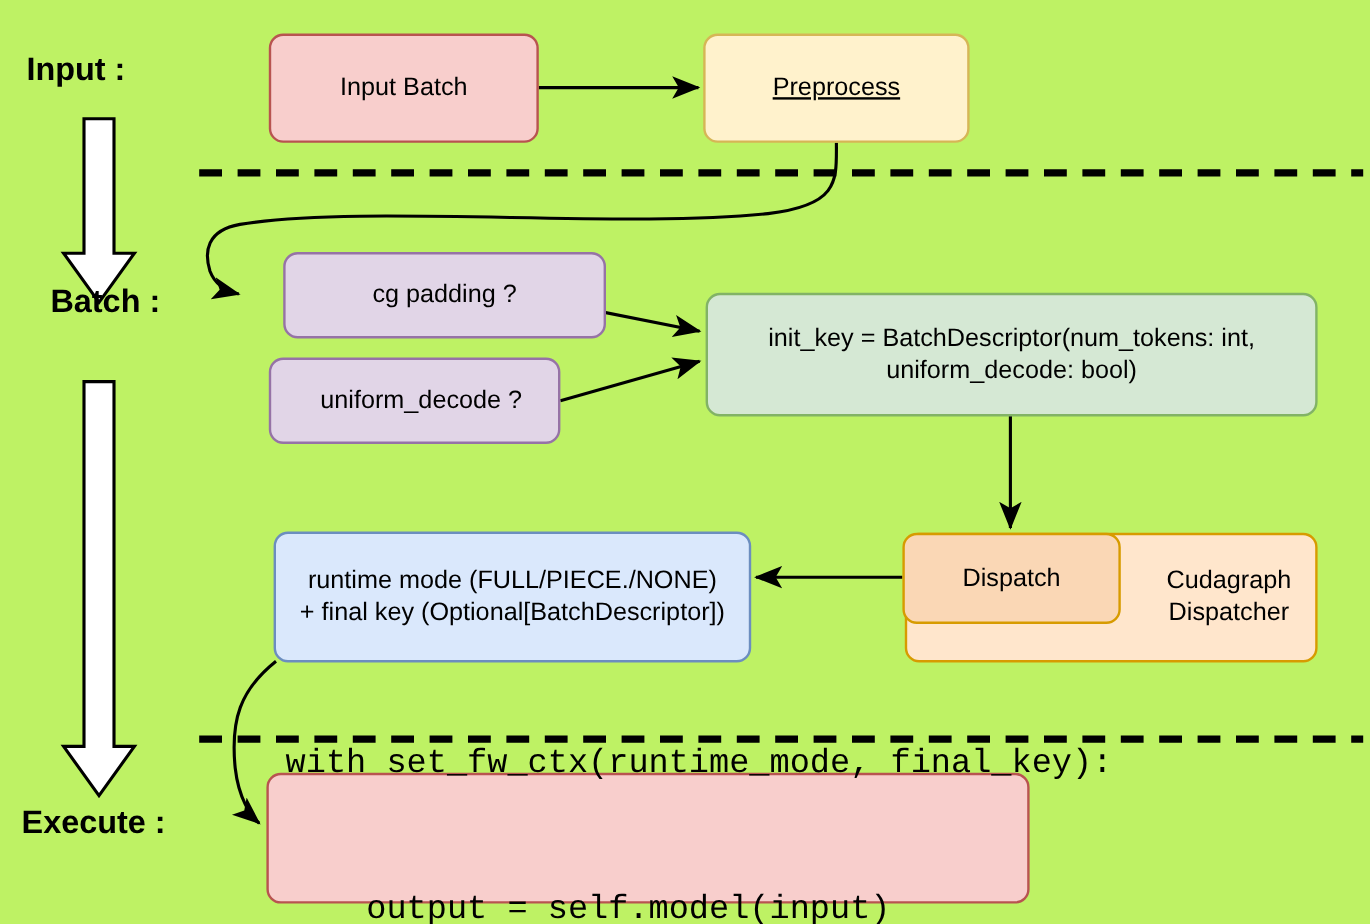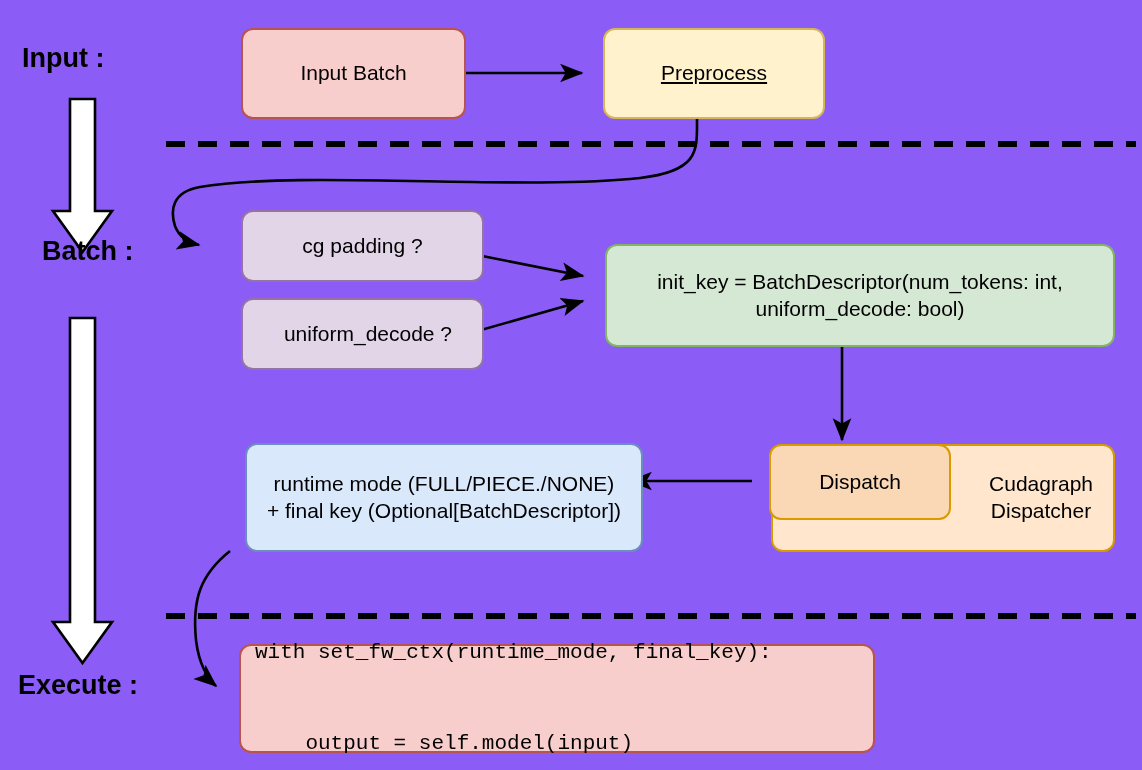--- a/index.html
+++ b/index.html
@@ -7,21 +7,21 @@
     padding: 0;
     background: #ffffff;
   }
   body {
     font-family: "Liberation Sans", sans-serif;
   }
   #canvas {
     position: relative;
     width: 1142px;
     height: 770px;
-    background: #8b5cf6;
+    background: #bef264;
     overflow: hidden;
   }
   .stage-label {
     position: absolute;
     font-family: "Liberation Sans", sans-serif;
     font-weight: bold;
     font-size: 27px;
     color: #000000;
     white-space: nowrap;
     line-height: 1;
@@ -34,25 +34,24 @@
     border-width: 2px;
     display: flex;
     align-items: center;
     justify-content: center;
     text-align: center;
     font-family: "Liberation Sans", sans-serif;
     font-size: 21px;
     color: #000000;
     line-height: 1.28;
     padding: 2px 8px;
-    margin-left: 17px;
   }
   .node.code {
     font-family: "Liberation Mono", monospace;
-    font-size: 21px;
+    font-size: 28px;
     text-align: left;
     justify-content: flex-start;
     align-items: center;
     white-space: pre;
     padding-left: 14px;
     line-height: 1.45;
   }
   .node .lines {
     width: 100%;
   }
@@ -109,21 +108,21 @@
   <div class="stage-label" style="left:22px; top:45px;">Input :</div>
 
   <div class="stage-label" style="left:42px; top:238px;">Batch :</div>
 
   <div class="stage-label" style="left:18px; top:672px;">Execute :</div>
 
   <div class="node node-pink" style="left:224px; top:28px; width:225px; height:91px;">Input Batch</div>
 
   <div class="node node-yellow" style="left:586px; top:28px; width:222px; height:91px;">Preprocess</div>
 
-  <div class="node node-purple" style="left:224px; top:210px; width:243px; height:72px;">cg padding ?</div>
+  <div class="node node-purple" style="left:236px; top:210px; width:269px; height:72px;">cg padding ?</div>
 
   <div class="node node-purple" style="left:224px; top:298px; width:243px; height:72px;padding-left:19px;">uniform_decode ?</div>
 
   <div class="node node-green" style="left:588px; top:244px; width:510px; height:103px;">
     <div class="lines">
       <div>init_key = BatchDescriptor(num_tokens: int,</div>
       <div>uniform_decode: bool)</div>
     </div>
   </div>
 

